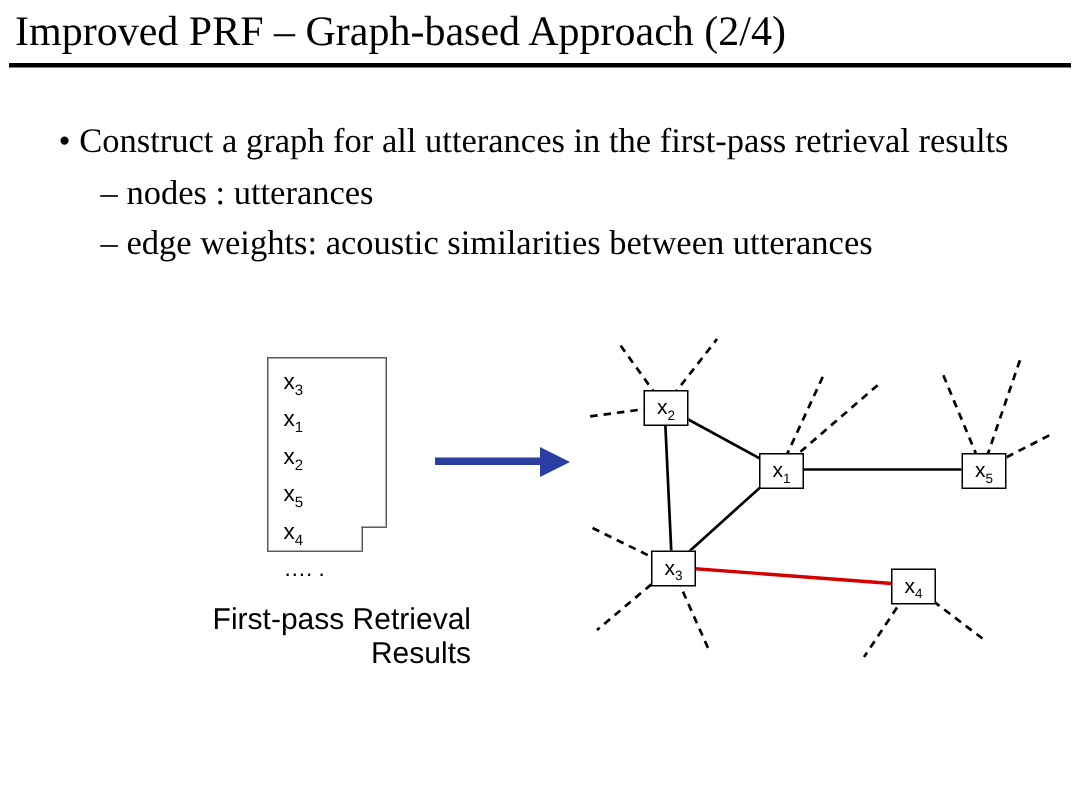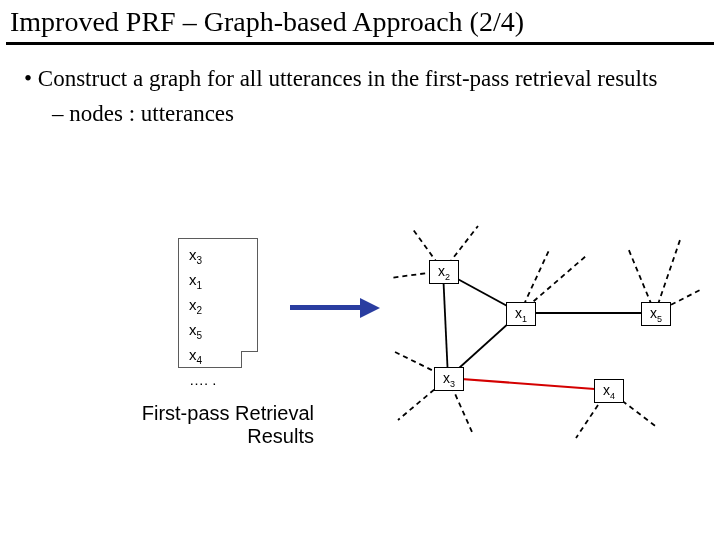--- a/index.html
+++ b/index.html
@@ -19,21 +19,21 @@
     padding: 6px 10px 4px 10px;
   }
   .rule {
     border-bottom: 3px solid #000;
     margin: 0 6px 0 6px;
   }
   .content {
     padding: 18px 24px 0 24px;
     font-size: 23px;
   }
-  ul.outer { list-style: none; margin: 0; padding: 0; }
+  ul.outer { list-style: none; margin: 15px; padding: 0; }
   ul.outer > li::before { content: "• "; }
   ul.outer > li { margin-bottom: 6px; line-height: 1.35; }
   ul.inner { list-style: none; margin: 4px 0 0 28px; padding: 0; }
   ul.inner > li::before { content: "– "; }
   ul.inner > li { margin-bottom: 2px; }
   .diagram {
     position: absolute;
     left: 0; top: 230px;
     width: 655px; height: 300px;
   }
@@ -126,20 +126,21 @@
 
 <div class="title">Improved PRF – Graph-based Approach (2/4)</div>
 <div class="rule"></div>
 
 <div class="content">
   <ul class="outer">
     <li>
       <span>Construct a graph for all utterances in the first-pass retrieval results</span>
       <ul class="inner">
         <li>nodes : utterances</li>
+        <li>edge weights: acoustic similarities between utterances</li>
       </ul>
     </li>
   </ul>
 </div>
 
 <div class="diagram">
 
   <div class="docbox">
     <div class="doclines">
       <div><span>x</span><sub>3</sub></div>

